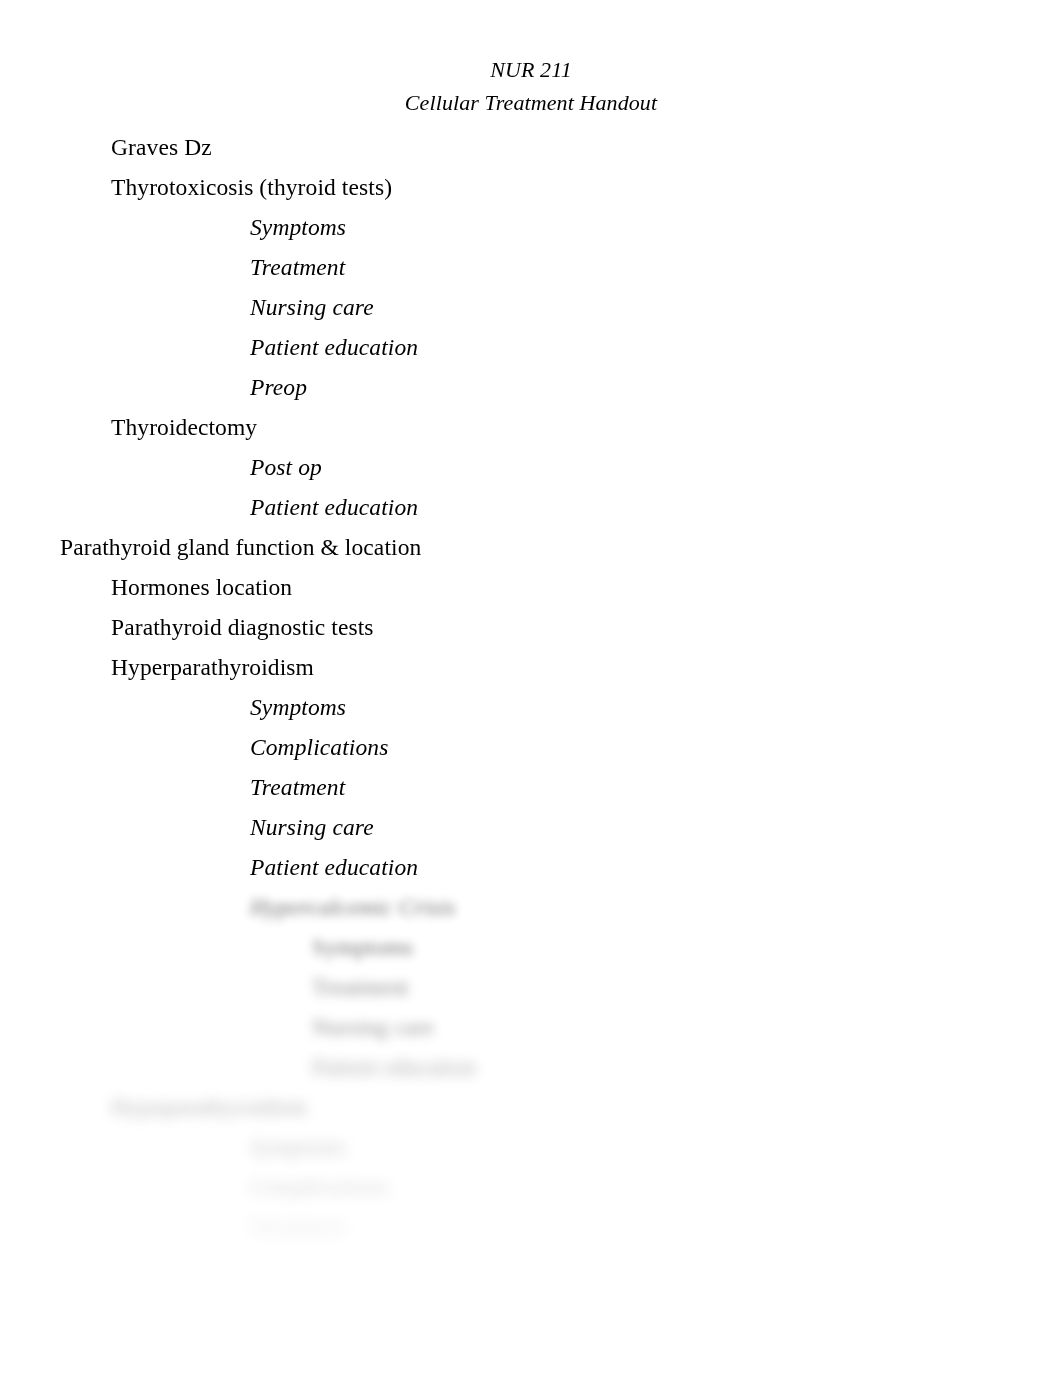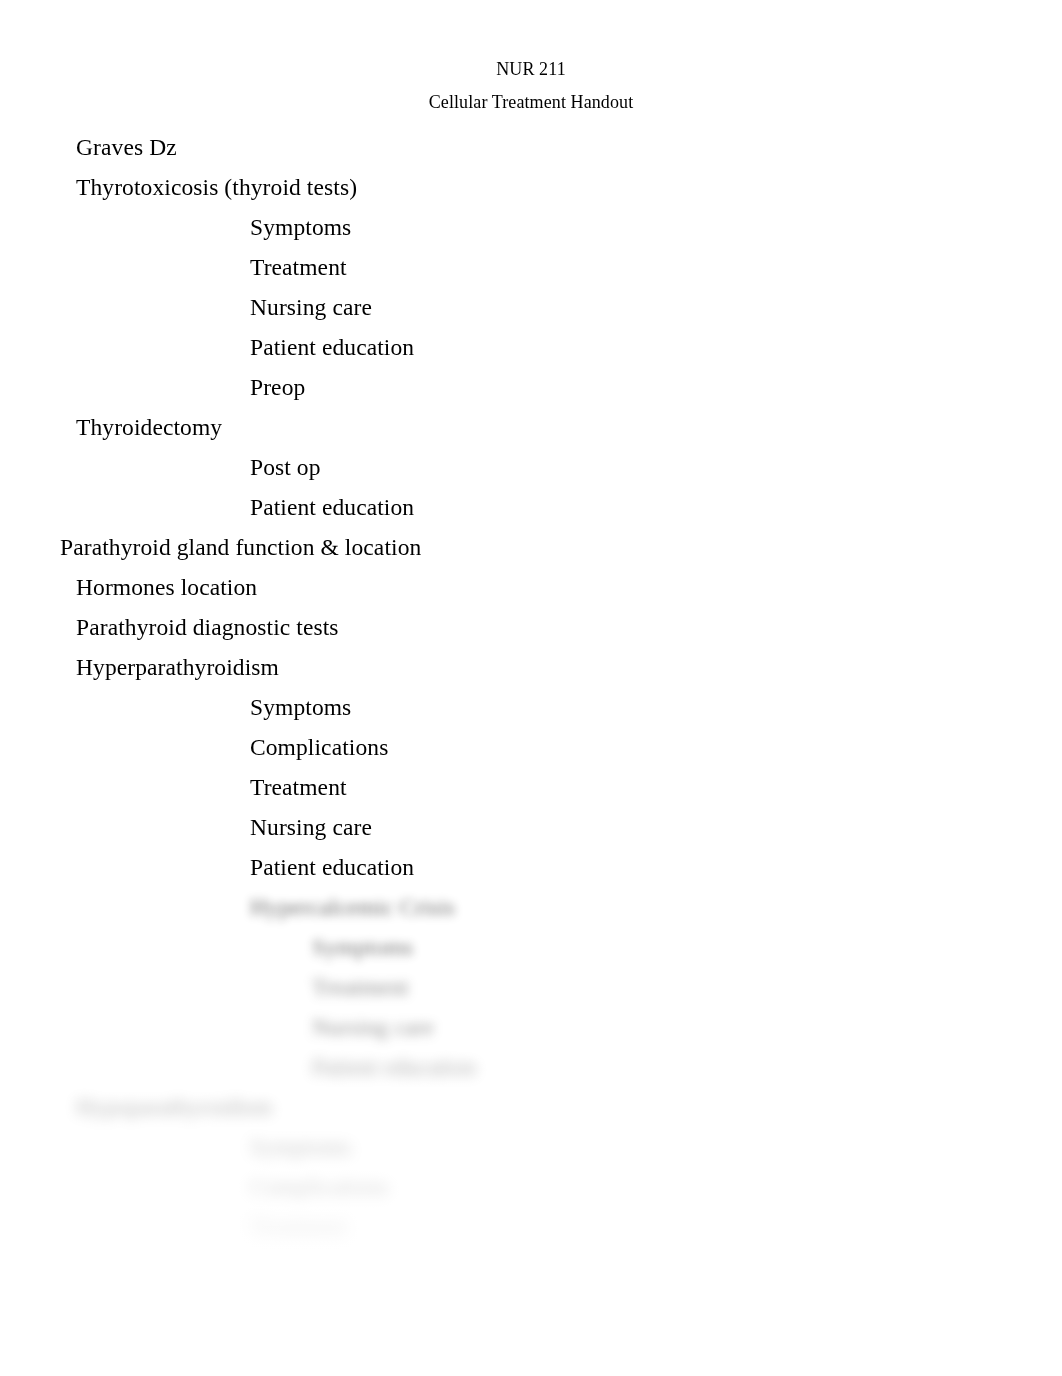--- a/index.html
+++ b/index.html
@@ -22,46 +22,47 @@
 
   
   .doc-header {
     position: absolute;
     top: 58px;
     left: 0;
     width: 1062px;
     text-align: center;
   }
   .doc-header .title-line {
-    font-size: 18px;
+    font-size: 22px;
     line-height: 23.5px;
     margin-bottom: 0;
     letter-spacing: 0.1px;
+    font-style: italic;
   }
   .doc-header .title-line.second {
     margin-top: 9px;
   }
 
   
   .outline {
     position: absolute;
     top: 133px;
     left: 0;
     width: 1062px;
   }
   .outline-line {
     height: 40px;
     font-size: 23.5px;
     line-height: 28px;
     white-space: nowrap;
     letter-spacing: 0.1px;
   }
   .lvl-0 { padding-left: 60px; }
-  .lvl-1 { padding-left: 76px; }
-  .lvl-2 { padding-left: 250px; }
+  .lvl-1 { padding-left: 111px; }
+  .lvl-2 { padding-left: 250px; font-style: italic; }
   .lvl-3 { padding-left: 312px; }
 
   
   .outline-line.blur-1 {
     filter: blur(4.6px);
     opacity: 0.62;
   }
   .outline-line.blur-2 {
     filter: blur(5.4px);
     opacity: 0.55;

